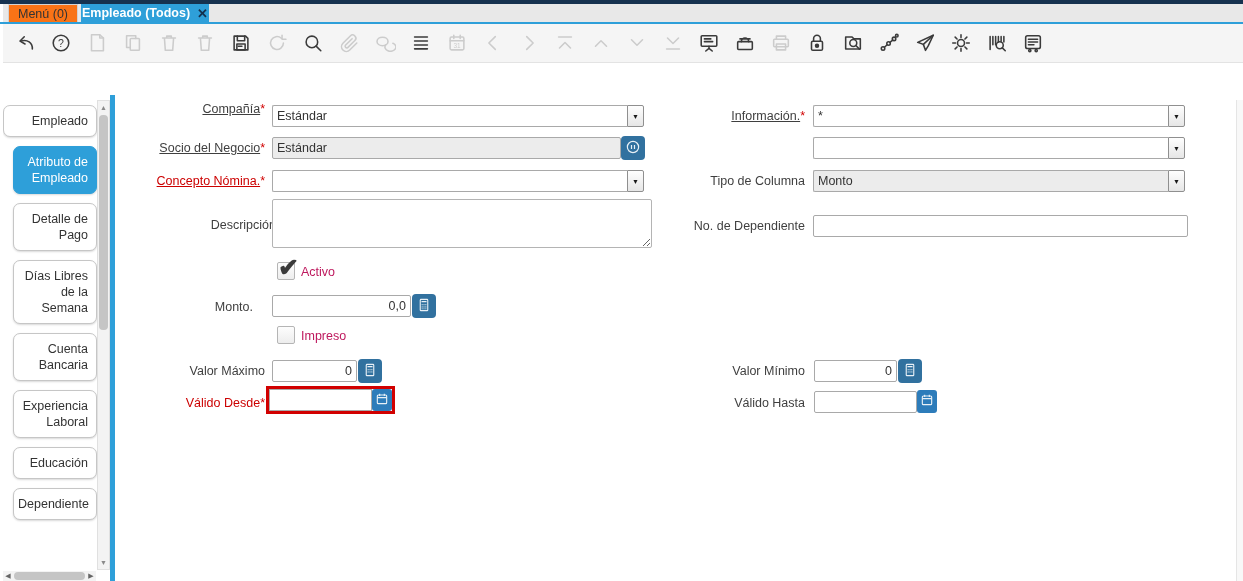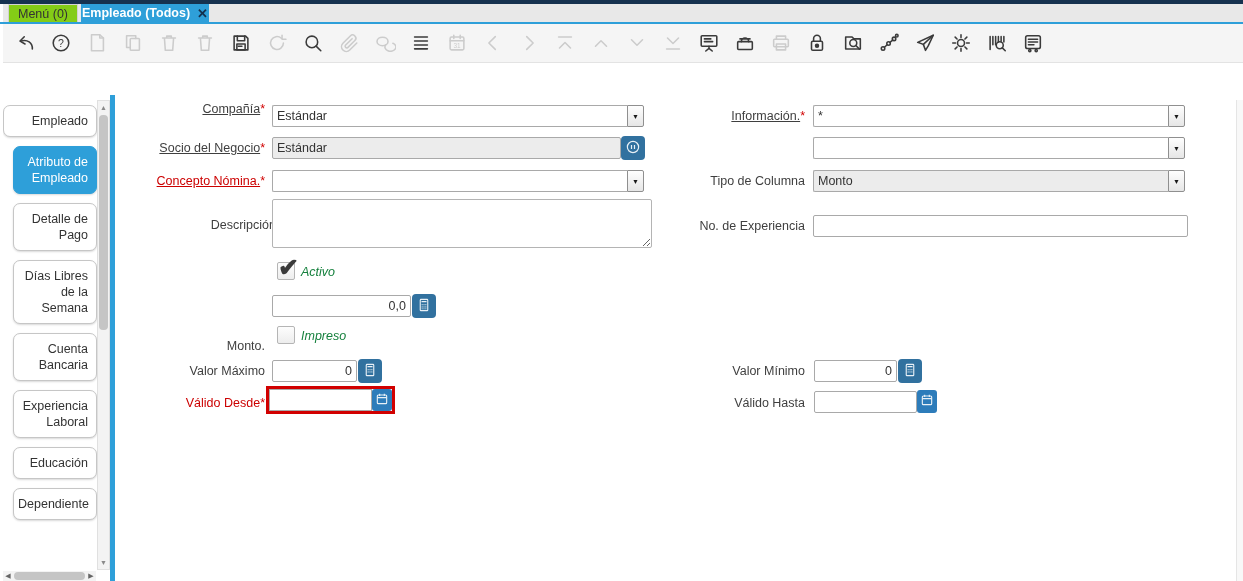--- a/index.html
+++ b/index.html
@@ -6,21 +6,21 @@
   body { background:#888; font-family:"Liberation Sans", sans-serif; }
   #window {
     position:relative; width:1243px; height:581px; background:#fff;
     overflow:hidden; font-family:"Liberation Sans", sans-serif;
   }
   
   .top-strip   { position:absolute; left:0; top:0; width:1243px; height:4px; background:#16324f; }
   .tabbar      { position:absolute; left:3px; top:4px; width:1240px; height:18px; background:#e8e8e8; }
   .wtab { position:absolute; top:0; height:18px; display:flex; align-items:center; justify-content:center;
           font-size:12.5px; color:#333; cursor:default; }
-  .wtab.menu   { left:5px;  width:70px;  background:#84cc16; border:1px solid #d2d2d2; border-bottom:none; }
+  .wtab.menu   { left:5px;  width:70px;  background:#f97316; border:1px solid #d2d2d2; border-bottom:none; }
   .wtab.active { left:78px; width:128px; background:#2e9fd9; color:#fff; font-weight:bold; gap:7px; }
   .wtab .close { color:#13304e; font-weight:bold; font-size:13px; line-height:1; cursor:pointer; }
   .blue-line   { position:absolute; left:0; top:22px; width:1243px; height:2px; background:#2e9fd9; }
   .toolbar     { position:absolute; left:3px; top:24px; width:1240px; height:39px; background:#f5f5f5;
                  border-bottom:1px solid #e3e3e3; display:flex; align-items:center; gap:12px; padding-left:10px; }
   .tbtn { width:24px; height:24px; display:flex; align-items:center; justify-content:center;
           background:none; border:none; padding:0; cursor:pointer; }
   .tbtn svg { width:22px; height:22px; }
   .tbtn.enabled  { color:#3b3b3b; }
   .tbtn.disabled { color:#cccccc; }
@@ -72,21 +72,21 @@
   .bbtn svg { width:18px; height:18px; }
   .ring { position:absolute; left:266px; top:386px; border:3px solid #d10000; display:flex; }
   .ring input { width:103px; border-radius:0; }
   .ring .bbtn-in { position:static; width:20px; height:22px; border:none; border-radius:3px; background:#2d7cba;
                    color:#e8f0f6; display:flex; align-items:center; justify-content:center; cursor:pointer; padding:0; }
   .ring .bbtn-in svg { width:16px; height:16px; }
   .cb { position:absolute; width:18px; height:18px; border:1px solid #b5b5b5; border-radius:2px;
         background:linear-gradient(#fdfdfd,#ededed); cursor:pointer; }
   .cb .check { display:none; position:absolute; left:0px; top:-10px; font-size:25px; font-weight:bold; color:#3a3a3a; }
   .cb.checked .check { display:block; }
-  .cb-label { position:absolute; font-size:12.5px; color:#15803d;font-style:italic; }
+  .cb-label { position:absolute; font-size:12.5px; color:#be185d; }
 </style>
 </head>
 <body>
 
 <div id="window">
   <div class="top-strip"></div>
 
   <div class="tabbar">
     <div class="wtab menu">
       <span>Menú (0)</span>
@@ -403,30 +403,30 @@
   <div class="combo ro" style="left:813px; top:170px; width:372px;">
     <input value="Monto" style="">
     <div class="arrow">▼</div>
   </div>
 
   <div class="lbl" style="left:131px; top:218px; width:145px;">
     <span class="t">Descripción</span>
   </div>
   <textarea class="desc" style=""></textarea>
   <div class="lbl" style="left:640px; top:219px; width:165px;">
-    <span class="t">No. de Experiencia</span>
+    <span class="t">No. de Dependiente</span>
   </div>
   <input class="txt" style="left: 813px; top: 215px; width: 375px;">
 
   <div class="cb checked" style="left:277px; top:262px;">
     <span class="check">✔</span>
   </div>
   <div class="cb-label" style="left:301px; top:265px;">Activo</div>
 
-  <div class="lbl" style="left:120px; top:300px; width:145px;margin-top:39px;">
+  <div class="lbl" style="left:108px; top:300px; width:145px;">
     <span class="t">Monto.</span>
   </div>
   <input class="txt num" style="left: 272px; top: 295px; width: 139px;" value="0,0">
   <button class="bbtn" style="left:412px; top:294px;">
     <span>
       <svg viewBox="0 0 24 24" fill="none" stroke="currentColor" stroke-width="1.5" stroke-linecap="round">
         <rect x="7" y="4.5" width="10" height="15" rx="1"></rect>
           <path d="M9.2 7.5h5.6"></path>
         <path d="M9.5 11.5h.01M12 11.5h.01M14.5 11.5h.01M9.5 14.5h.01M12 14.5h.01M14.5 14.5h.01M9.5 17h.01M12 17h.01M14.5 17h.01"></path>
       </svg>

